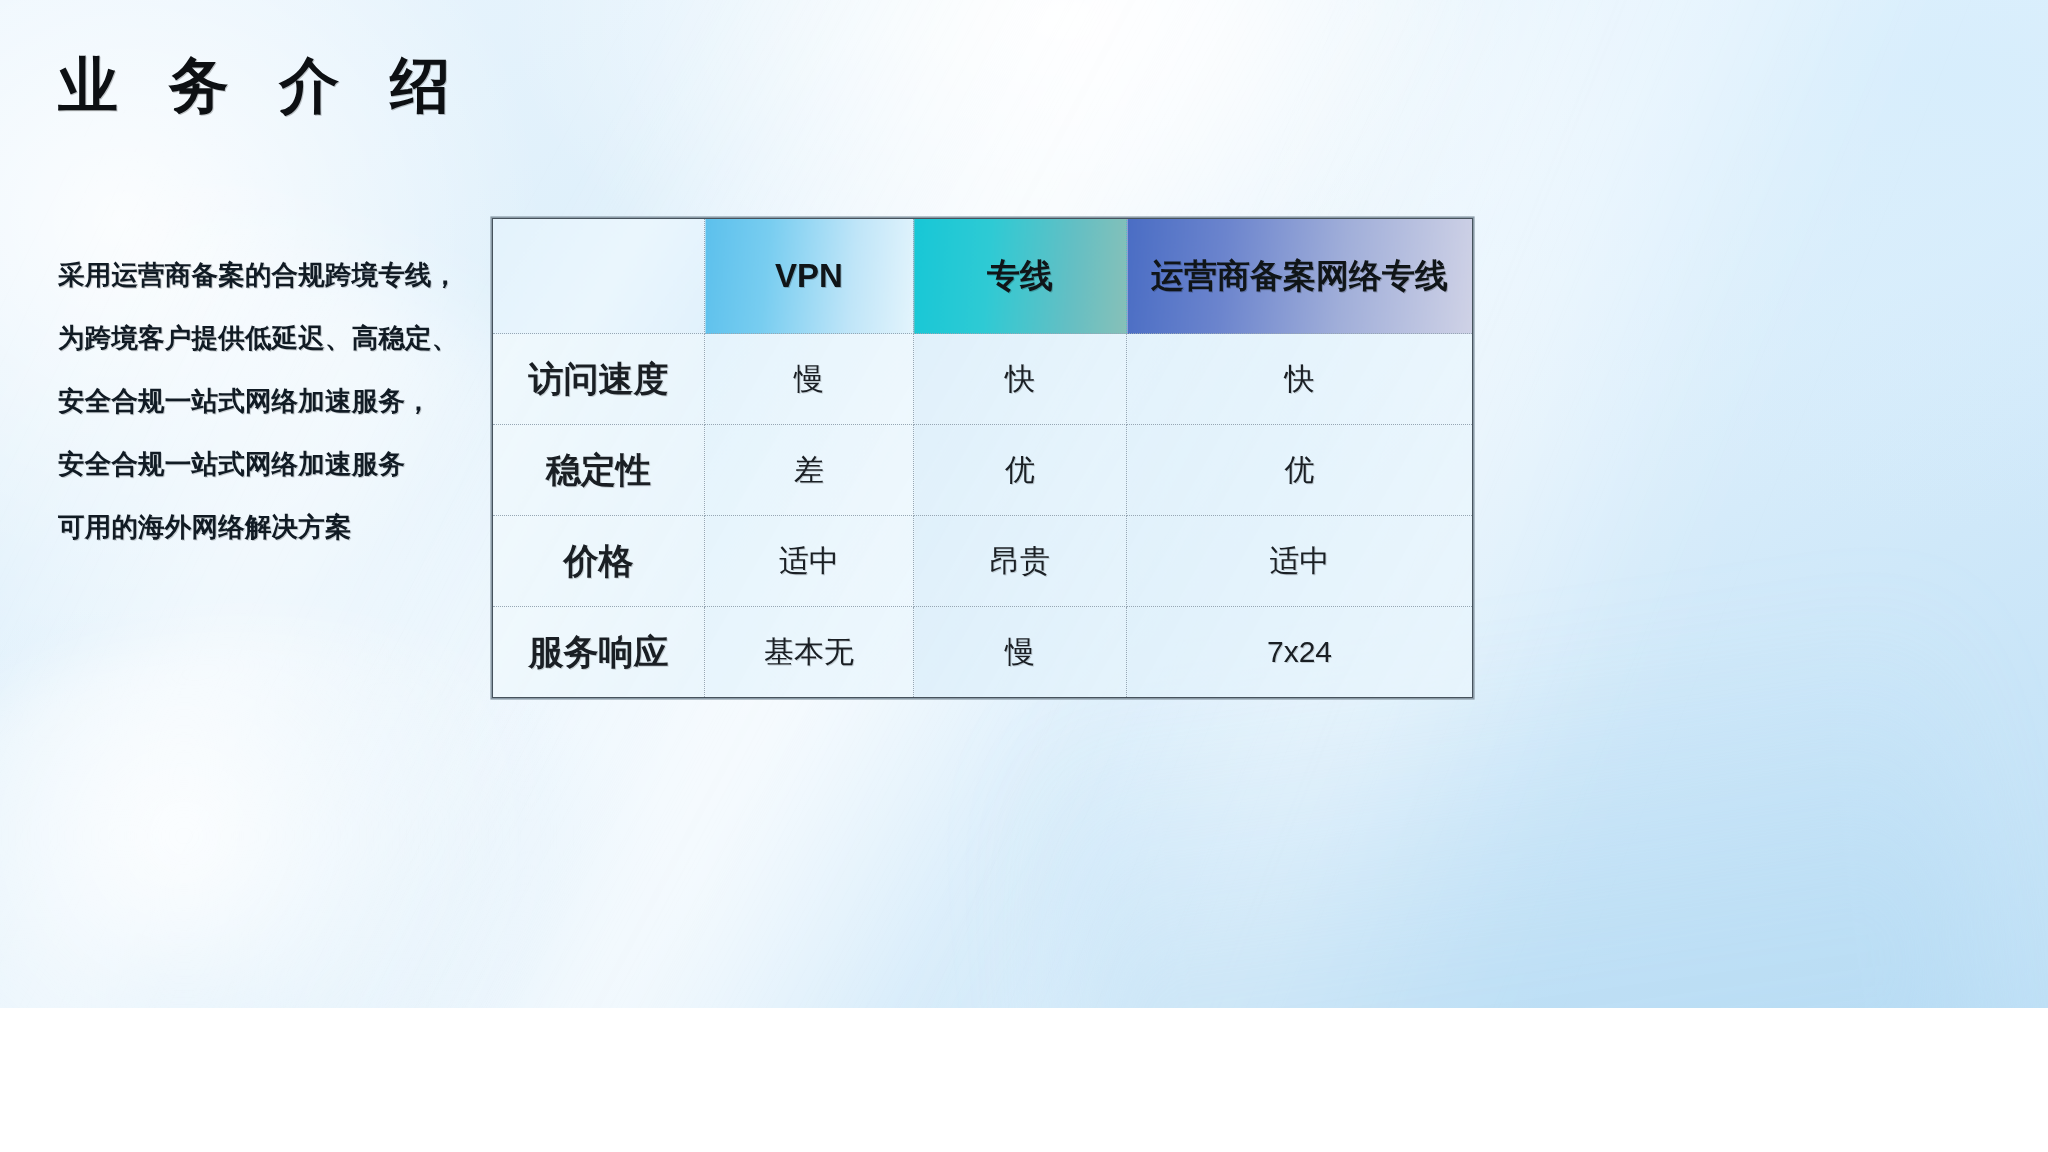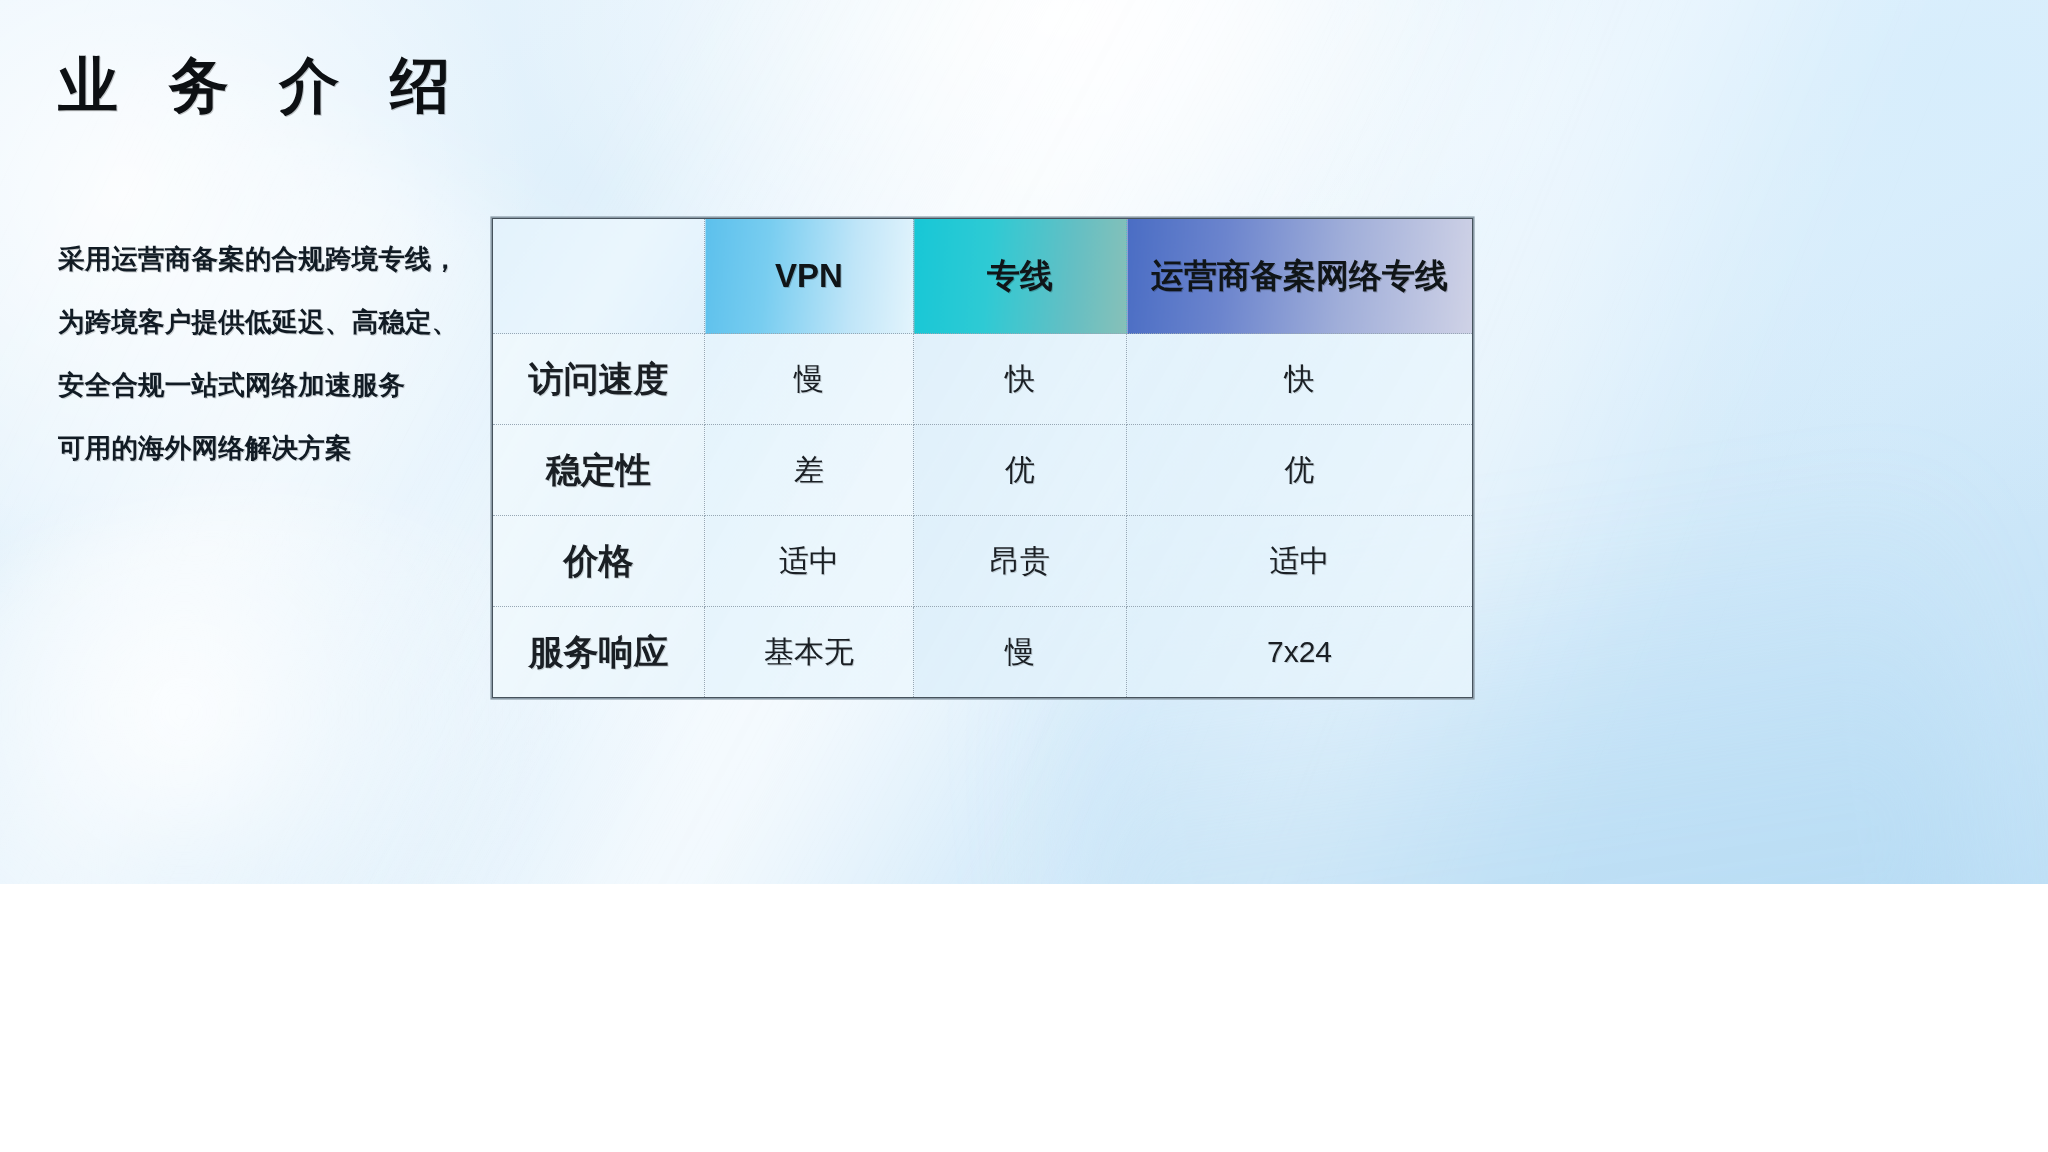--- a/index.html
+++ b/index.html
@@ -9,21 +9,21 @@
   body {
     width: 2048px;
     height: 1152px;
     overflow: hidden;
     font-family: "Liberation Sans", "DejaVu Sans", sans-serif;
   }
 
   #slide {
     position: relative;
     width: 2048px;
-    height: 884px;
+    height: 1008px;
     overflow: hidden;
     background:
       radial-gradient(ellipse 900px 520px at 52% 2%, rgba(255,255,255,0.95) 0%, rgba(255,255,255,0.0) 62%),
       radial-gradient(ellipse 700px 700px at 6% 22%, rgba(255,255,255,0.85) 0%, rgba(255,255,255,0.0) 60%),
       radial-gradient(ellipse 1100px 700px at 96% 8%, rgba(214,237,252,0.9) 0%, rgba(214,237,252,0.0) 65%),
       radial-gradient(ellipse 900px 600px at 8% 97%, rgba(198,228,248,0.85) 0%, rgba(198,228,248,0.0) 62%),
       linear-gradient(150deg, #eaf5fd 0%, #dff0fb 26%, #e7f4fd 48%, #cfe8f9 76%, #bfe0f6 100%);
   }
 
   
@@ -80,21 +80,21 @@
     letter-spacing: 17px;
     line-height: 1.25;
     white-space: nowrap;
     text-shadow: 1px 1px 0 rgba(0,0,0,0.22);
   }
 
   
   #intro-paragraph {
     position: absolute;
     left: 58px;
-    top: 228px;
+    top: 244px;
     width: 420px;
   }
   #intro-paragraph .line {
     font-size: 26.5px;
     font-weight: bold;
     color: #111b24;
     line-height: 63px;
     white-space: nowrap;
     letter-spacing: 0.2px;
     text-shadow: 1px 1px 0 rgba(0,0,0,0.18);
@@ -187,20 +187,21 @@
   <div class="streak streak-2"></div>
   <div class="streak streak-3"></div>
   <div class="streak streak-4"></div>
   <div class="glow-bottom-left"></div>
 
   <div id="title">业 务 介 绍</div>
 
   <div id="intro-paragraph">
     <div class="line">采用运营商备案的合规跨境专线，</div>
     <div class="line">为跨境客户提供低延迟、高稳定、</div>
+    <div class="line">安全合规一站式网络加速服务，</div>
     <div class="line">安全合规一站式网络加速服务</div>
     <div class="line">可用的海外网络解决方案</div>
   </div>
 
   <table id="compare-table">
     <colgroup>
       <col class="c-label">
       <col class="c-vpn">
       <col class="c-line">
       <col class="c-oper">

